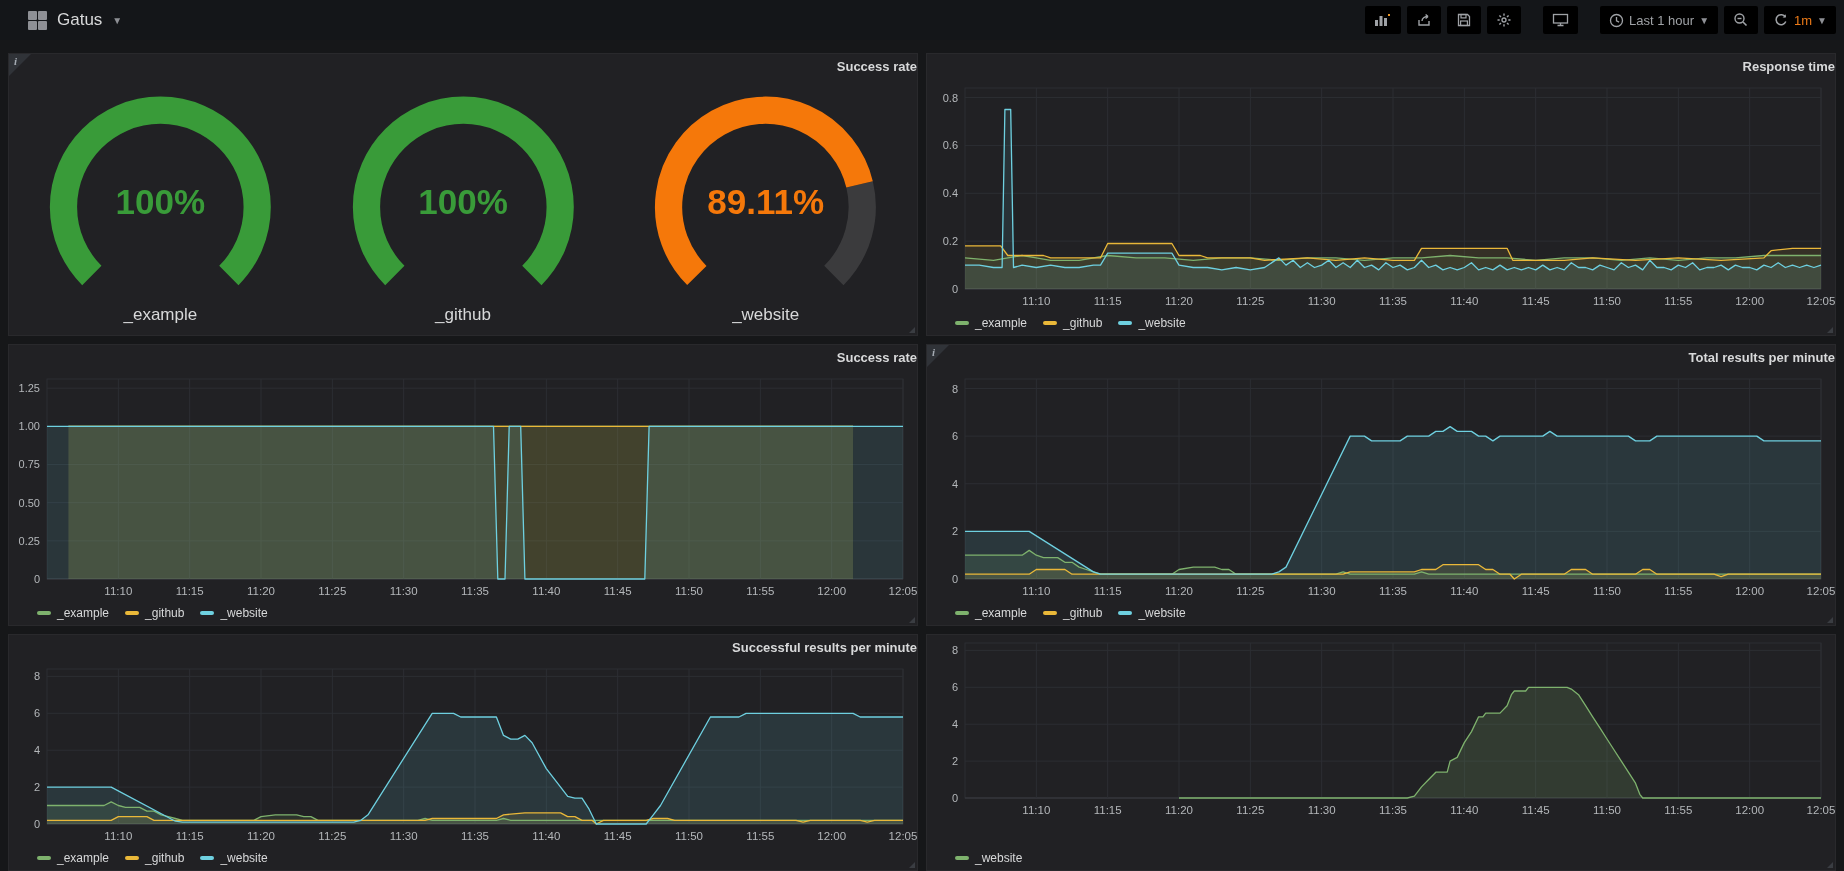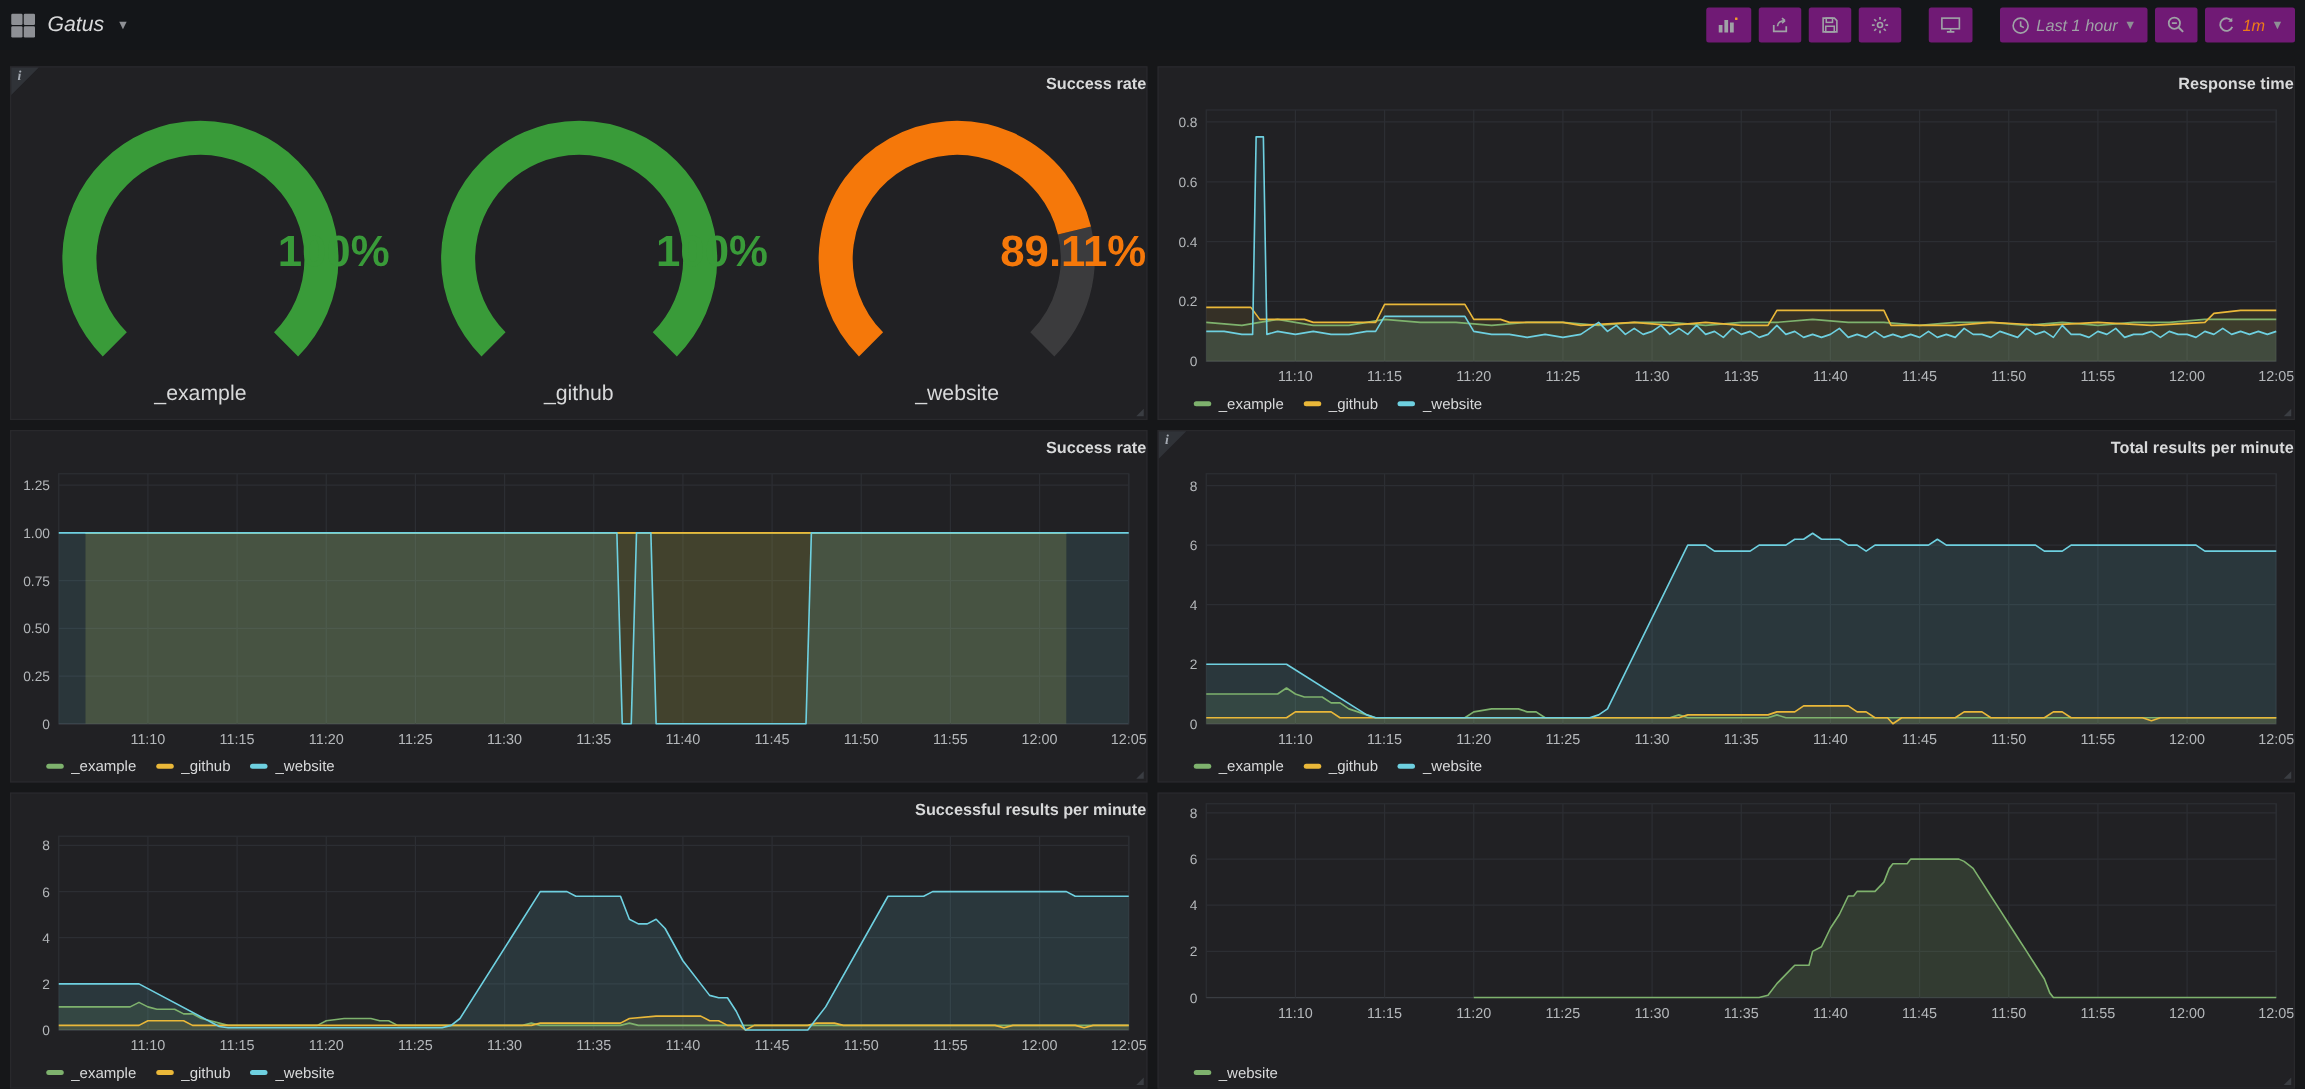--- a/index.html
+++ b/index.html
@@ -1,28 +1,28 @@
 <!DOCTYPE html>
 <html><head>
 <meta charset="utf-8">
 <style>
   * { margin:0; padding:0; box-sizing:border-box; }
   html,body { width:1844px; height:871px; overflow:hidden; background:#161719;
               font-family:"Liberation Sans", sans-serif; }
   
   .navbar { height:40px; background:#141619; display:flex; align-items:center;
-            padding:0 8px 0 9px;font-style:italic; }
+            padding:0 8px 0 28px; }
   .brand { display:flex; align-items:center; gap:10px; cursor:pointer; }
   .logo-grid { width:19px; height:19px; display:grid; grid-template-columns:9px 9px;
                grid-template-rows:9px 9px; gap:1px; }
   .logo-grid div { background:#8e9095; border-radius:1px; }
   .brand-name { color:#d8d9da; font-size:17px; }
   .caret { color:#8e9095; font-size:10px; }
   .nav-right { margin-left:auto; display:flex; align-items:center; gap:6px; }
-  .nav-btn { background:#701a75; border-radius:2px; height:28px; min-width:34px;
+  .nav-btn { background:#000000; border-radius:2px; height:28px; min-width:34px;
              display:flex; align-items:center; justify-content:center; gap:5px;
              padding:0 9px; cursor:pointer; color:#9fa2a6; font-size:13px; }
   .nav-btn svg { display:block; }
   .nav-gap { width:10px; }
   .orange { color:#ED7B18; }
   
   .dash { padding:13px 8px 0 8px; display:grid; grid-template-columns:910px 910px;
           grid-template-rows:283px 282px 237px; gap:8px 8px; }
   .panel { background:#212124; border:1px solid #29292c; position:relative;
            display:flex; flex-direction:column; }
@@ -38,21 +38,21 @@
   .chart { flex:1 1 auto; min-height:0; }
   .chart svg { display:block; }
   .legend { flex:0 0 24px; display:flex; align-items:center; gap:16px; padding-left:28px; }
   .legend-item { display:flex; align-items:center; gap:6px; cursor:pointer; }
   .legend-item i { width:14px; height:4px; border-radius:2px; display:block; }
   .legend-item span { color:#d8d9da; font-size:12px; }
   
   .gauges { flex:1 1 auto; display:flex; }
   .gauge { flex:1; position:relative; }
   .gauge svg { position:absolute; inset:0; width:100%; height:100%; }
-  .gauge-value { position:absolute; top:40%; left:0; right:0; text-align:right;
+  .gauge-value { position:absolute; top:40%; left:0; right:0; text-align:center;
                  font-size:35px; font-weight:700; }
   .gauge-label { position:absolute; bottom:10px; left:0; right:0; text-align:center;
                  font-size:17px; color:#d8d9da; }
 </style>
 </head>
 <body>
 
 <div class="navbar">
   <div class="brand">
     <span class="logo-grid">

